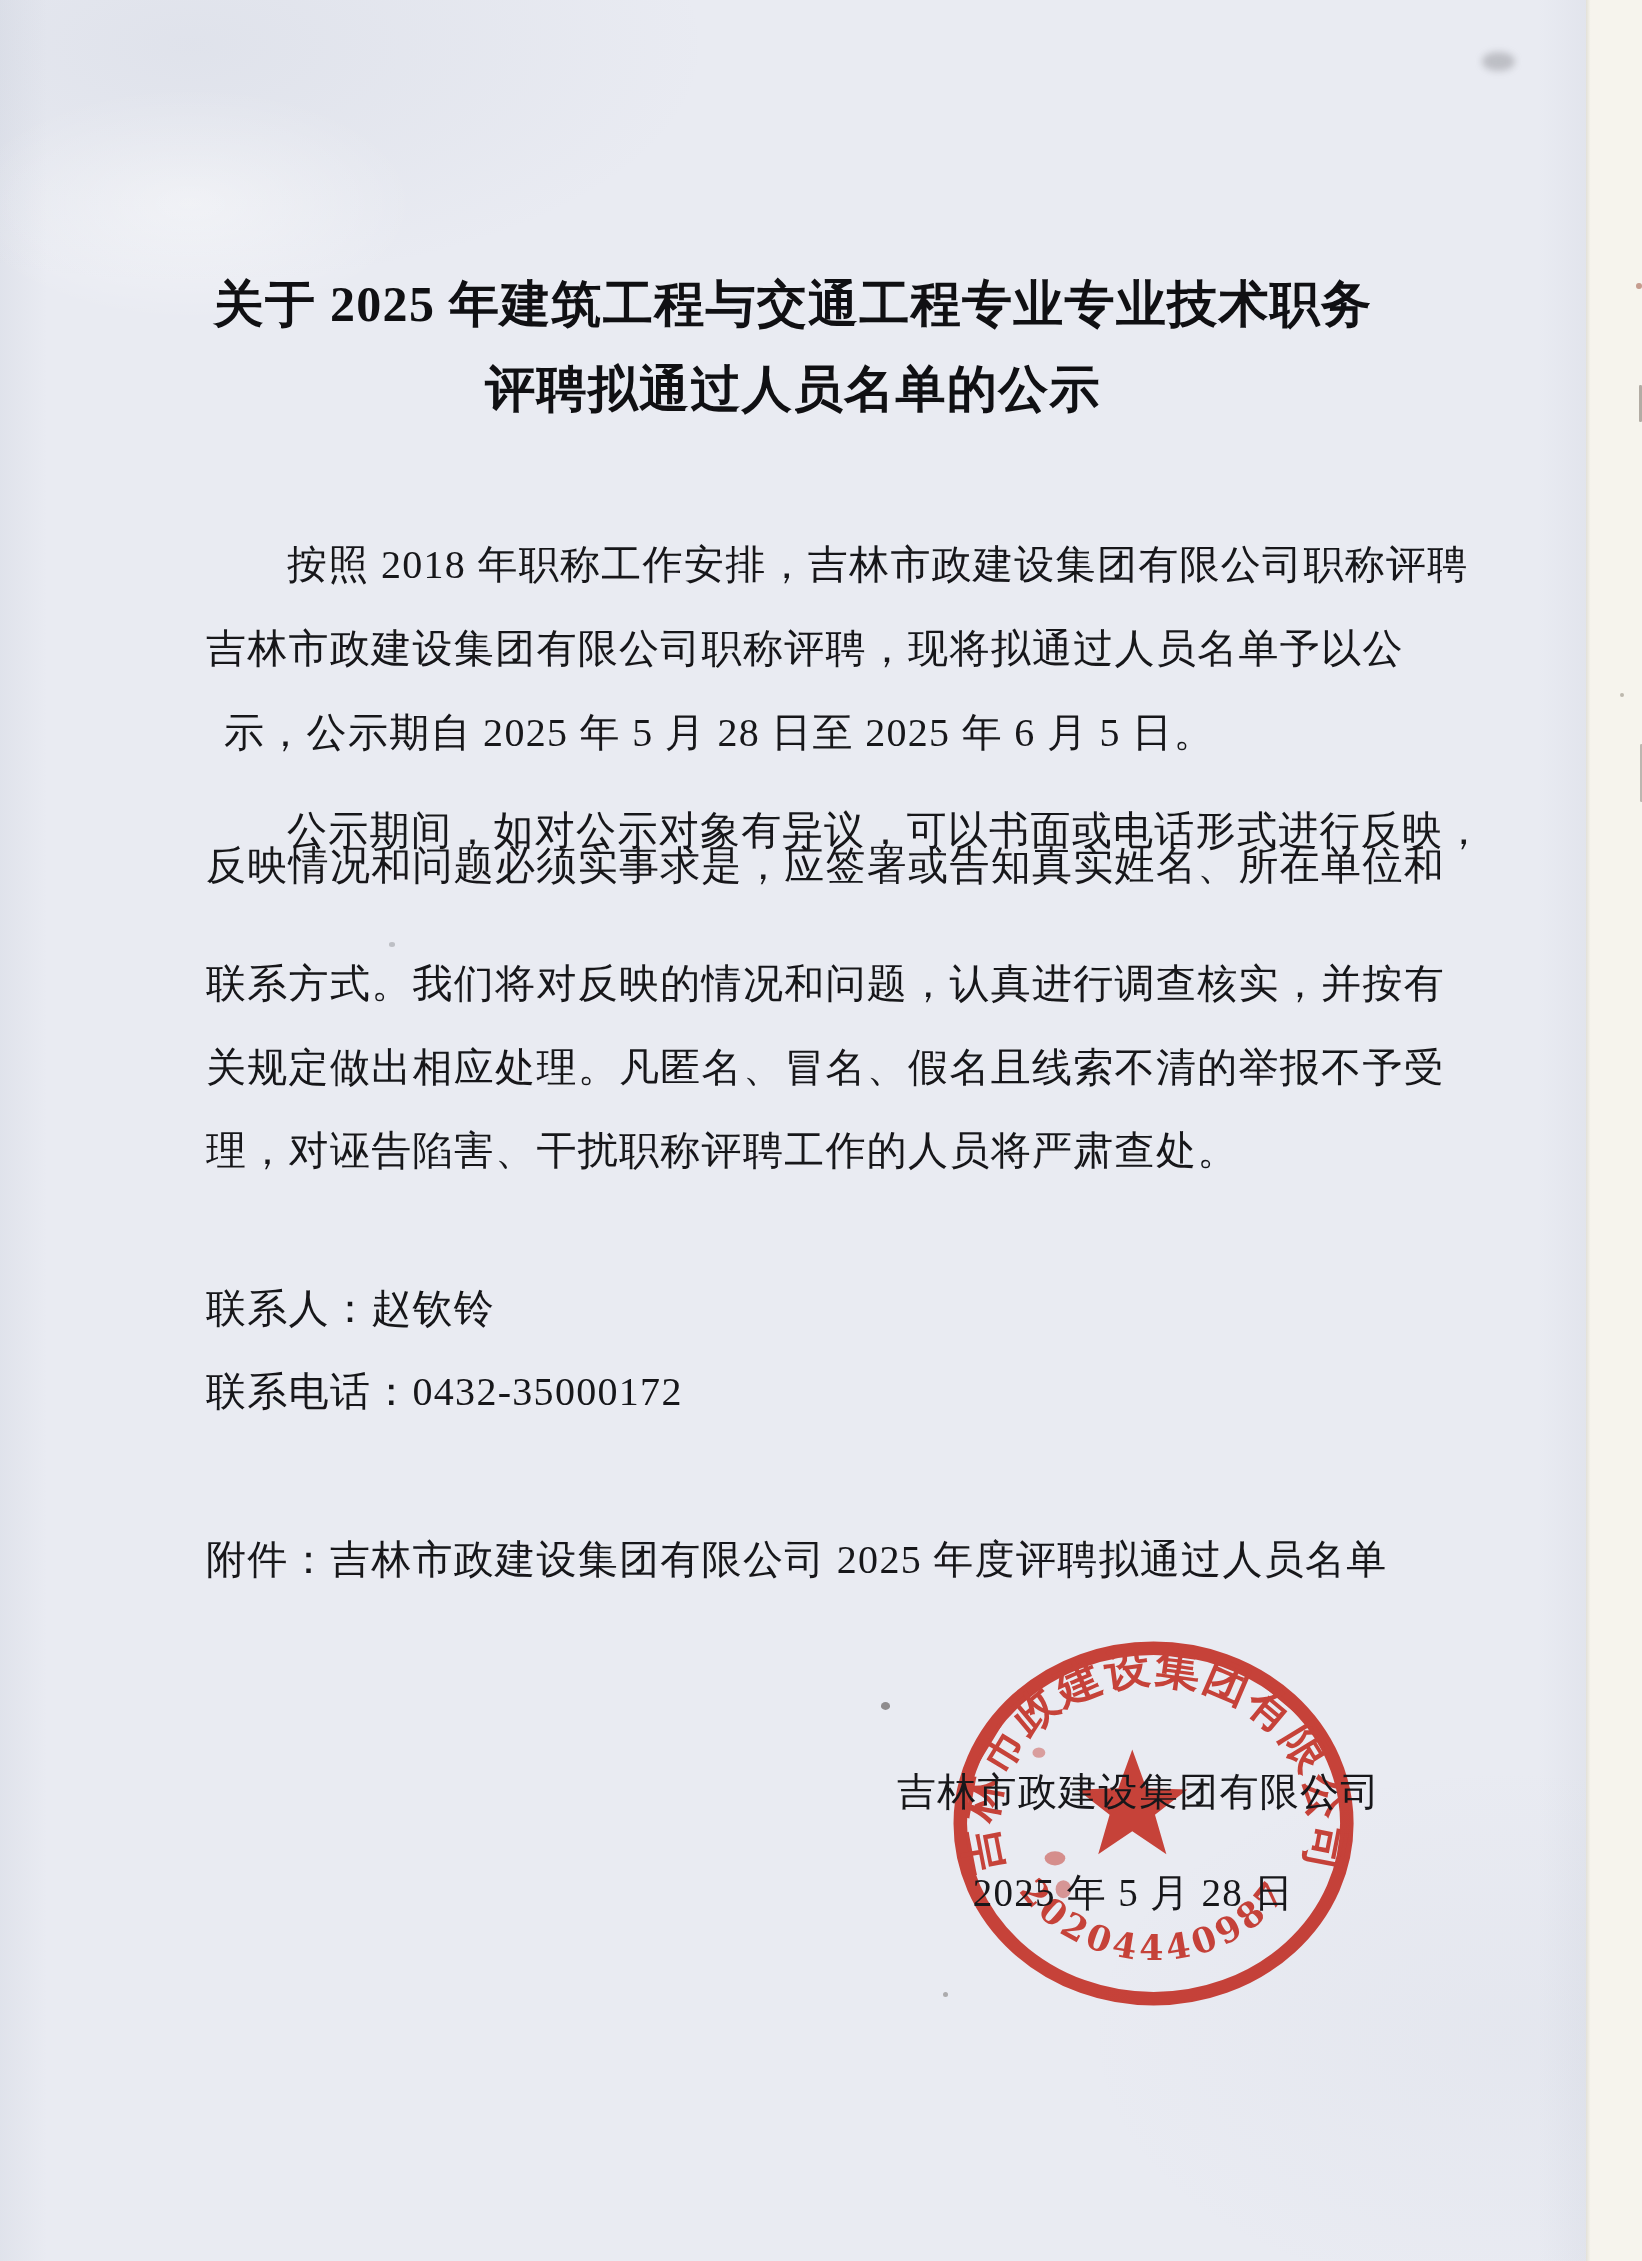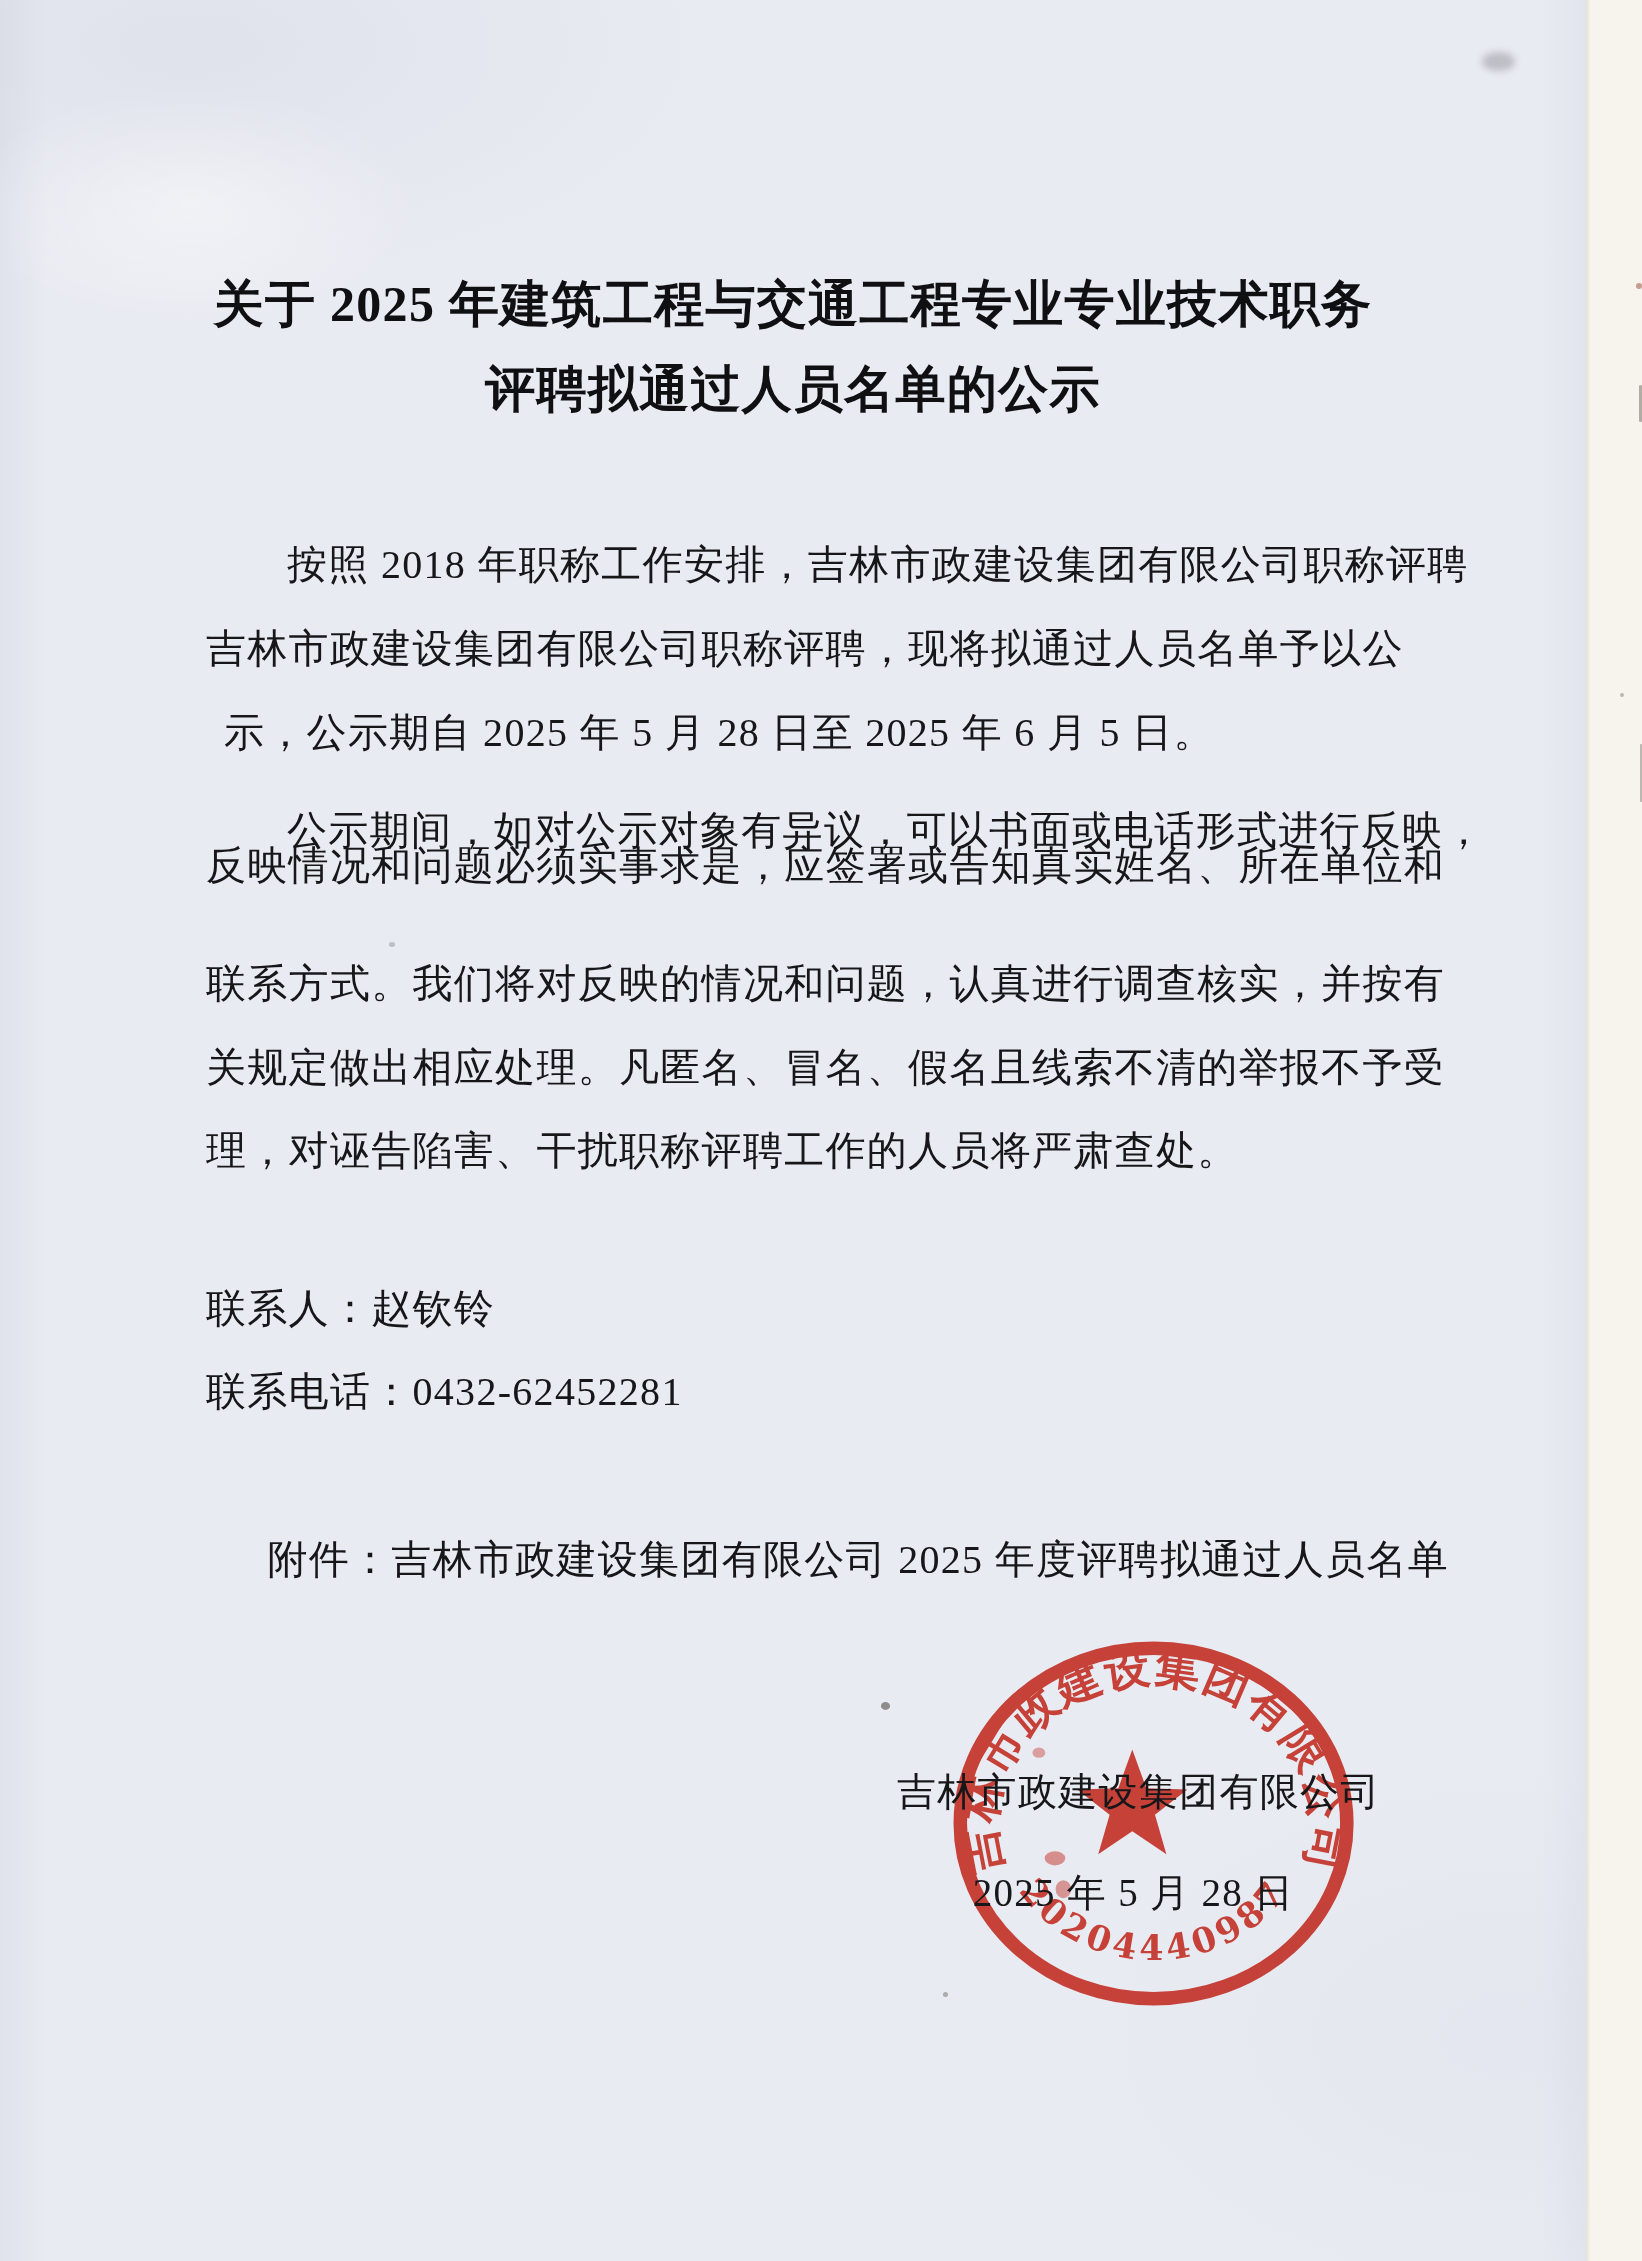--- a/index.html
+++ b/index.html
@@ -63,23 +63,23 @@
 <div class="txt bodyline" style="top:607px;">吉林市政建设集团有限公司职称评聘，现将拟通过人员名单予以公</div>
 <div class="txt bodyline" style="top:691px;margin-left:18px;">示，公示期自 2025 年 5 月 28 日至 2025 年 6 月 5 日。</div>
 
 <div class="txt bodyline indent" style="top:789px;font-family:Liberation Serif, serif;">公示期间，如对公示对象有异议，可以书面或电话形式进行反映，</div>
 <div class="txt bodyline" style="top:824px;">反映情况和问题必须实事求是，应签署或告知真实姓名、所在单位和</div>
 <div class="txt bodyline" style="top:942px;">联系方式。我们将对反映的情况和问题，认真进行调查核实，并按有</div>
 <div class="txt bodyline" style="top:1026px;">关规定做出相应处理。凡匿名、冒名、假名且线索不清的举报不予受</div>
 <div class="txt bodyline" style="top:1109px;">理，对诬告陷害、干扰职称评聘工作的人员将严肃查处。</div>
 
 <div class="txt bodyline" style="top:1267px;">联系人：赵钦铃</div>
-<div class="txt bodyline" style="top:1350px;">联系电话：0432-62452281</div>
+<div class="txt bodyline" style="top:1350px;">联系电话：0432-35000172</div>
 
-<div class="txt bodyline" style="top:1518px;text-align:right;">附件：吉林市政建设集团有限公司 2025 年度评聘拟通过人员名单</div>
+<div class="txt bodyline" style="top:1518px;">附件：吉林市政建设集团有限公司 2025 年度评聘拟通过人员名单</div>
 
 <div class="stamp">
   <svg width="580" height="451" viewBox="0 0 900 700">
     <defs>
       <path id="sealTopArc" d="M 204.8 413.7 A 246 218 0 1 1 675.2 413.7" fill="none"></path>
       <path id="sealBottomArc" d="M 238.6 465.5 A 240 212 0 0 0 641.4 465.5" fill="none"></path>
     </defs>
     <g opacity="0.92">
       <ellipse cx="440" cy="350" rx="300" ry="272" fill="none" stroke="#d6382c" stroke-width="21"></ellipse>
       <polygon points="407,235 428.7,295.1 492.6,297.2 442.2,336.4 459.9,397.8 407,362 354.1,397.8 371.8,336.4 321.4,297.2 385.3,295.1" fill="#d6382c"></polygon>

